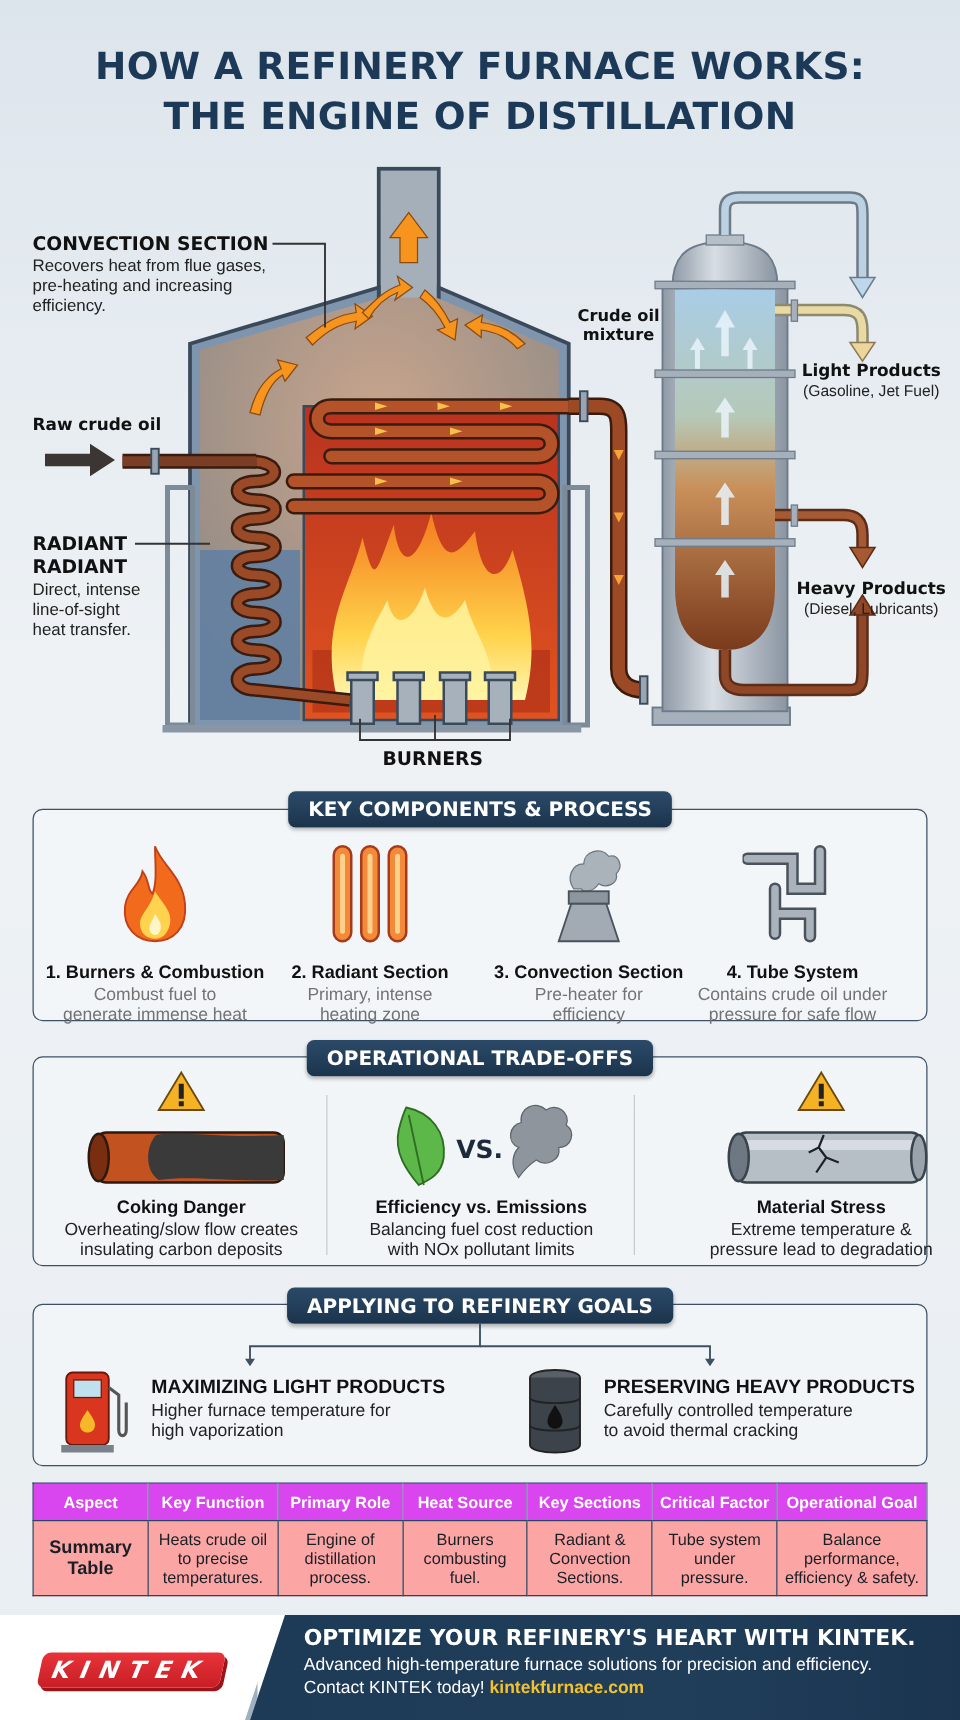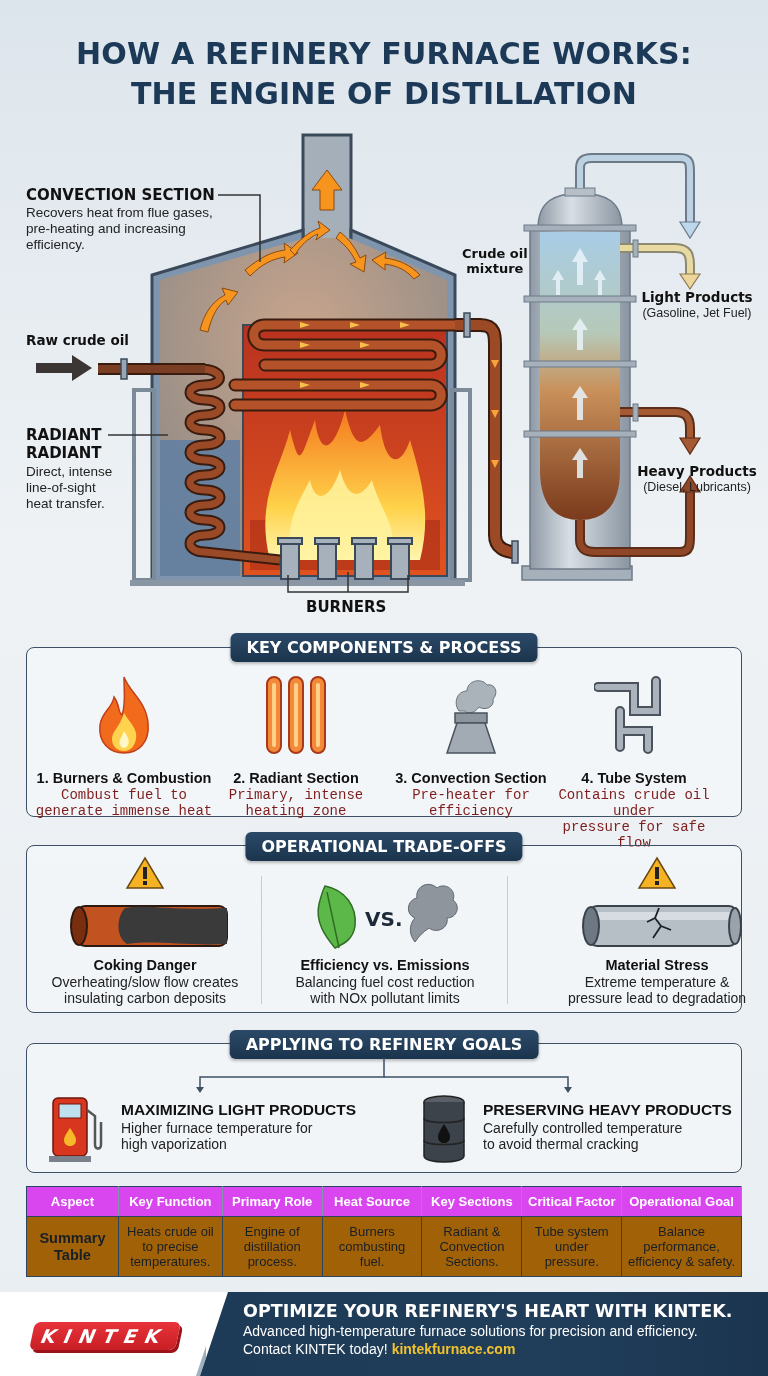--- a/index.html
+++ b/index.html
@@ -30,41 +30,41 @@
   .pill {
     position: absolute; left: 50%; transform: translateX(-50%);
     background: linear-gradient(180deg, #2b4a68, #1b344d);
     color: #fff; font-weight: 700; font-family: "DejaVu Sans", sans-serif;
     font-size: 16px; padding: 5px 16px; border-radius: 6px; white-space: nowrap;
     box-shadow: 0 2px 3px rgba(0,0,0,0.25);
   }
   .comp { position: absolute; text-align: center; width: 178px; }
   .comp .icon { height: 110px; display: flex; align-items: center; justify-content: center; }
   .comp-title { font-weight: 700; font-size: 14.5px; color: #111; line-height: 17px; }
-  .comp-desc { font-size: 14px; color: #7f1d1d; line-height: 16px; font-family: Liberation Mono, monospace; }
+  .comp-desc { font-size: 14px; color: #737373; line-height: 16px; }
 
   .trade { position: absolute; text-align: center; width: 230px; }
   .trade-title { font-weight: 700; font-size: 14.5px; color: #111; line-height: 18px; }
   .trade-desc { font-size: 14px; color: #222; line-height: 16px; }
   .vdiv { position: absolute; width: 1px; background: #c4ccd4; }
 
   .goal { position: absolute; display: flex; align-items: flex-start; }
   .goal-title { font-weight: 700; font-size: 15.5px; color: #111; line-height: 20px; }
   .goal-desc { font-size: 14px; color: #222; line-height: 16px; }
 
   table.summary {
     position: absolute; left: 26px; top: 1186px; width: 716px;
     border-collapse: collapse; font-size: 13px;
   }
   table.summary th {
     background: #d946ef; color: #fff; font-weight: 700; height: 30px;
     border: 1.5px solid #2a4560; border-right: 1px solid #7e95ab; font-size: 13px;
   }
   table.summary td {
-    background: #a16207; color: #1a1f26; text-align: center; height: 60px;
+    background: #fca5a5; color: #1a1f26; text-align: center; height: 60px;
     border: 1.5px solid #2a4560; line-height: 15px; padding: 0 4px; font-size: 13px;
   }
   table.summary td.rowhead { font-weight: 700; font-size: 14.5px; line-height: 17px; }
 
   .footer { position: absolute; left: 0; top: 1292px; width: 768px; height: 84px; background: #fff; }
   .footer-dark {
     position: absolute; left: 200px; top: 0; width: 568px; height: 84px;
     background: linear-gradient(90deg, #1d3a56, #203e5a 60%, #1b3550);
     clip-path: polygon(28px 0, 100% 0, 100% 100%, 0 100%);
   }

